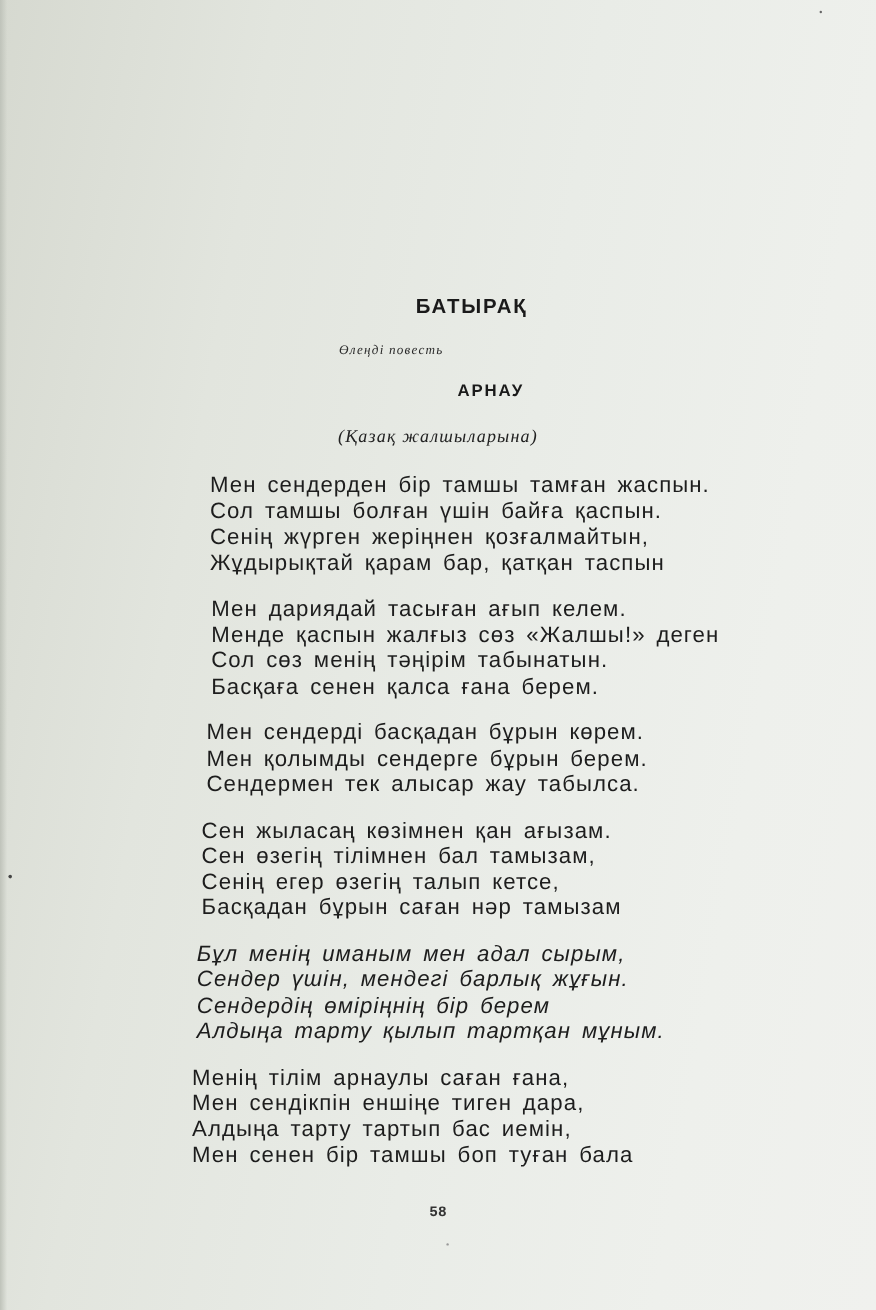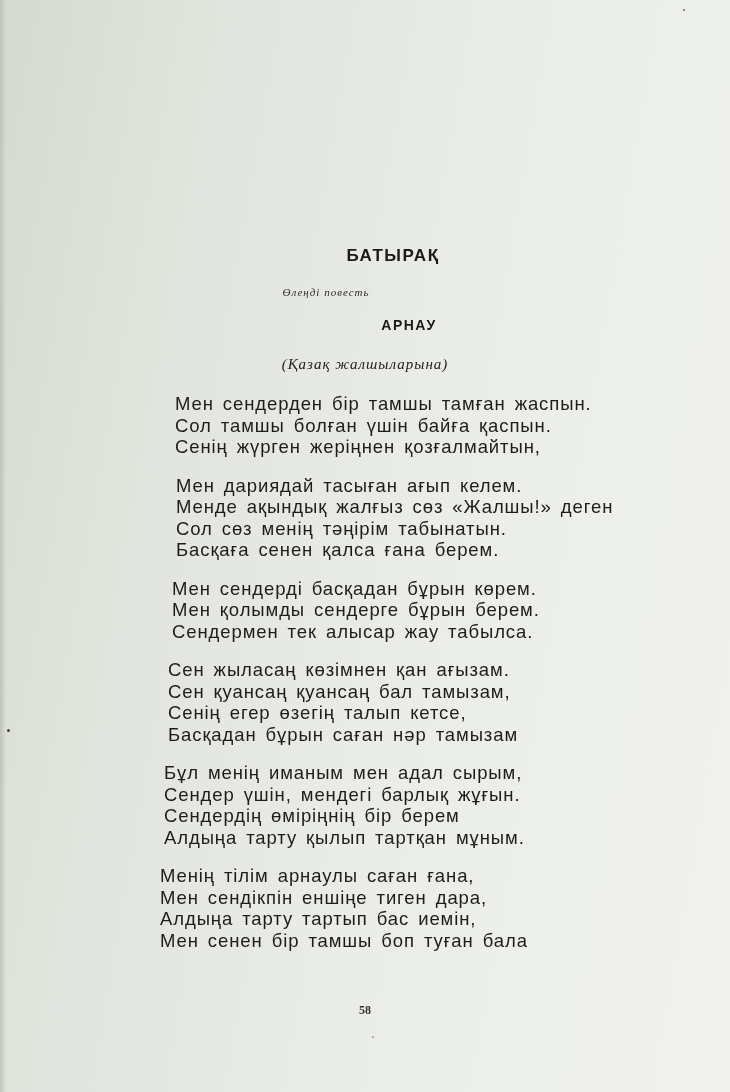--- a/index.html
+++ b/index.html
@@ -90,29 +90,29 @@
       font-size: 18.5px;
       line-height: 21.5px;
       letter-spacing: 0.9px;
       word-spacing: 3px;
       white-space: nowrap;
       color: #1d1d1d;
     }
     .stanza:nth-child(2) { margin-left: 1px; }
     .stanza:nth-child(3) { margin-left: -3px; }
     .stanza:nth-child(4) { margin-left: -7px; }
-    .stanza:nth-child(5) { margin-left: -11px; }
+    .stanza:nth-child(5) { margin-left: -11px; font-style: italic; }
     .stanza:nth-child(6) { margin-left: -15px; }
     .page-number {
       position: absolute;
       top: 1003px;
       left: 0;
       width: 730px;
       text-align: center;
-      font-family: Liberation Serif, serif;
+      font-family: Liberation Mono, monospace;
       font-weight: bold;
       font-size: 12px;
       color: #333;
     }
     .speck {
       position: absolute;
       background: #666;
       border-radius: 50%;
     }
   </style>
@@ -127,35 +127,36 @@
   <div class="title">БАТЫРАҚ</div>
   <div class="subtitle">Өлеңді повесть</div>
   <div class="section-title">АРНАУ</div>
   <div class="dedication">(Қазақ жалшыларына)</div>
 
   <div class="poem">
     <div class="stanza">
       <div class="line">Мен сендерден бір тамшы тамған жаспын.</div>
       <div class="line">Сол тамшы болған үшін байға қаспын.</div>
       <div class="line">Сенің жүрген жеріңнен қозғалмайтын,</div>
+      <div class="line">Жұдырықтай қарам бар, қатқан таспын</div>
     </div>
     <div class="stanza">
       <div class="line">Мен дариядай тасыған ағып келем.</div>
-      <div class="line">Менде ақындық жалғыз сөз «Жалшы!» деген</div>
+      <div class="line">Менде қаспын жалғыз сөз «Жалшы!» деген</div>
       <div class="line">Сол сөз менің тәңірім табынатын.</div>
       <div class="line">Басқаға сенен қалса ғана берем.</div>
     </div>
     <div class="stanza">
       <div class="line">Мен сендерді басқадан бұрын көрем.</div>
       <div class="line">Мен қолымды сендерге бұрын берем.</div>
       <div class="line">Сендермен тек алысар жау табылса.</div>
     </div>
     <div class="stanza">
       <div class="line">Сен жыласаң көзімнен қан ағызам.</div>
-      <div class="line">Сен қуансаң қуансаң бал тамызам,</div>
+      <div class="line">Сен өзегің тілімнен бал тамызам,</div>
       <div class="line">Сенің егер өзегің талып кетсе,</div>
       <div class="line">Басқадан бұрын саған нәр тамызам</div>
     </div>
     <div class="stanza">
       <div class="line">Бұл менің иманым мен адал сырым,</div>
       <div class="line">Сендер үшін, мендегі барлық жұғын.</div>
       <div class="line">Сендердің өміріңнің бір берем</div>
       <div class="line">Алдыңа тарту қылып тартқан мұным.</div>
     </div>
     <div class="stanza">

